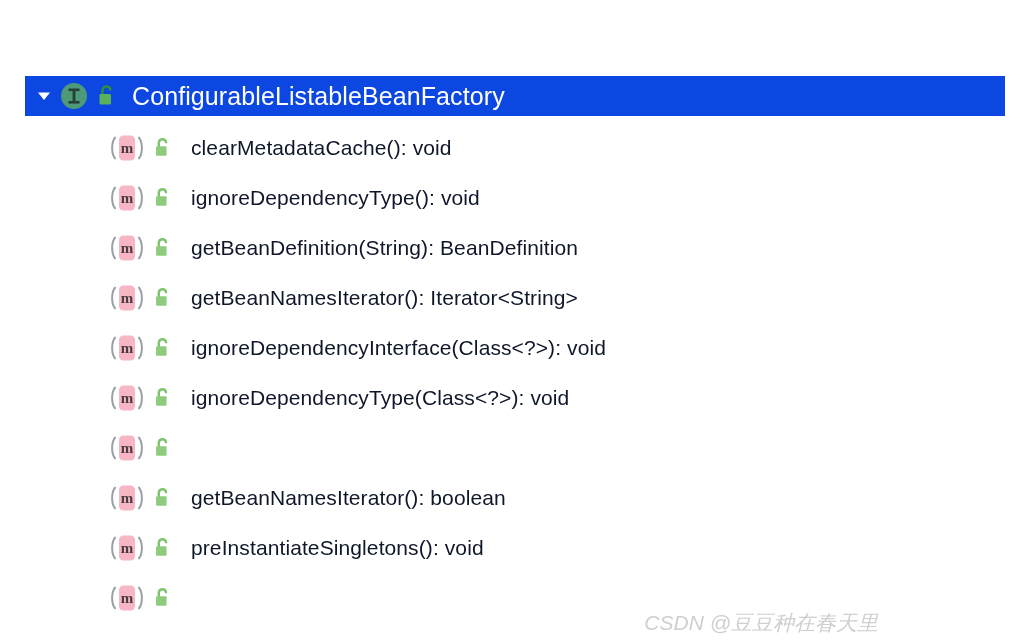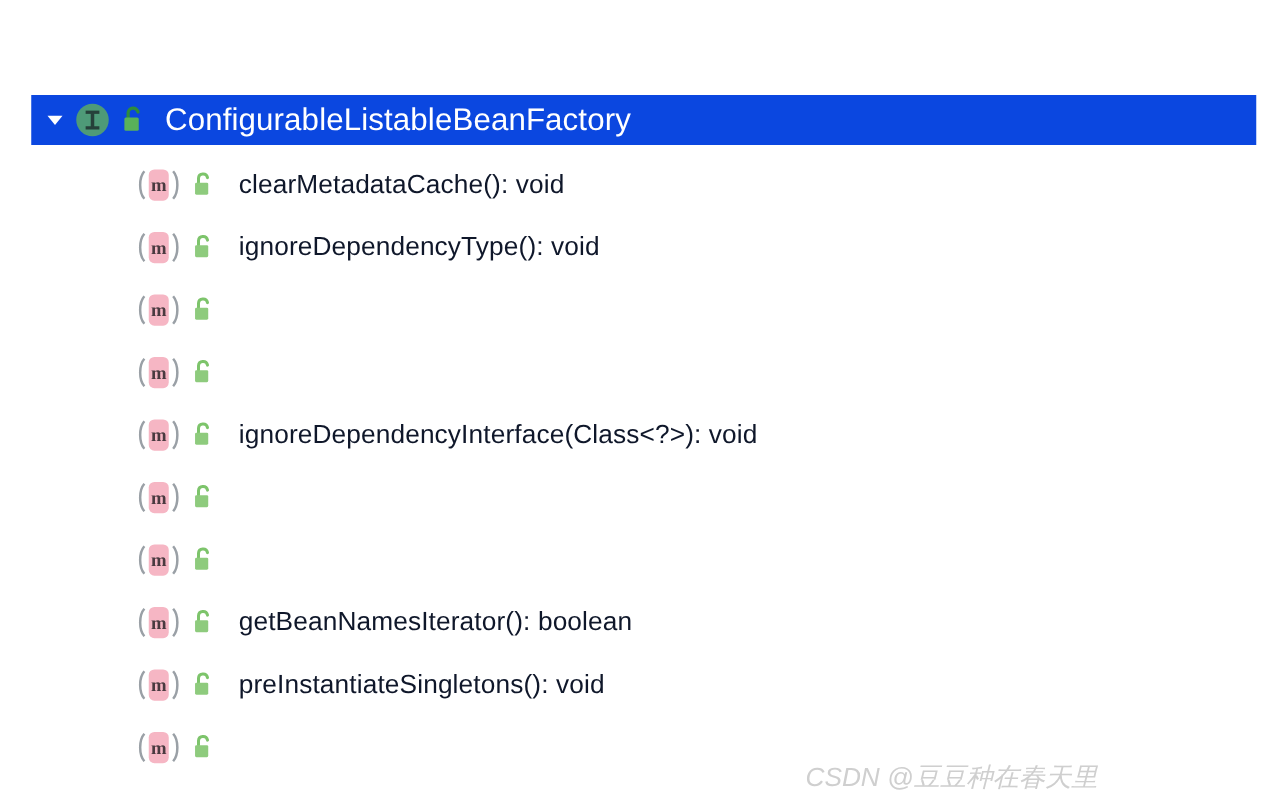--- a/index.html
+++ b/index.html
@@ -202,37 +202,39 @@
           <rect x="11" y="2.5" width="16" height="25" rx="4.5" fill="#f6b6c4"></rect>
           <text x="19" y="20" font-family="'Liberation Serif', serif" font-size="15" font-weight="bold" fill="#4a3a40" text-anchor="middle">m</text>
         </svg>
       </span>
       <span class="m-lock-slot">
         <svg width="22" height="24" viewBox="0 0 24 26" aria-hidden="true">
           <path d="M8.5 11 L8.5 7.2 A4 4 0 0 1 16.4 6.6" fill="none" stroke="#7dc46b" stroke-width="2.6" stroke-linecap="round"></path>
           <rect x="5.5" y="11" width="11.5" height="10.5" rx="1.2" fill="#8ecb7d"></rect>
         </svg>
       </span>
-    </div>
-
-    <div class="method-row">
-      <span class="m-icon-slot">
-        <svg width="38" height="30" viewBox="0 0 38 30" aria-hidden="true">
-          <path d="M7.5 4 C3 9, 3 21, 7.5 26" fill="none" stroke="#9aa0a6" stroke-width="2"></path>
-          <path d="M30.5 4 C35 9, 35 21, 30.5 26" fill="none" stroke="#9aa0a6" stroke-width="2"></path>
-          <rect x="11" y="2.5" width="16" height="25" rx="4.5" fill="#f6b6c4"></rect>
-          <text x="19" y="20" font-family="'Liberation Serif', serif" font-size="15" font-weight="bold" fill="#4a3a40" text-anchor="middle">m</text>
-        </svg>
-      </span>
-      <span class="m-lock-slot">
-        <svg width="22" height="24" viewBox="0 0 24 26" aria-hidden="true">
-          <path d="M8.5 11 L8.5 7.2 A4 4 0 0 1 16.4 6.6" fill="none" stroke="#7dc46b" stroke-width="2.6" stroke-linecap="round"></path>
-          <rect x="5.5" y="11" width="11.5" height="10.5" rx="1.2" fill="#8ecb7d"></rect>
-        </svg>
-      </span>
+      <span class="method-label">getBeanDefinition(String): BeanDefinition</span>
+    </div>
+
+    <div class="method-row">
+      <span class="m-icon-slot">
+        <svg width="38" height="30" viewBox="0 0 38 30" aria-hidden="true">
+          <path d="M7.5 4 C3 9, 3 21, 7.5 26" fill="none" stroke="#9aa0a6" stroke-width="2"></path>
+          <path d="M30.5 4 C35 9, 35 21, 30.5 26" fill="none" stroke="#9aa0a6" stroke-width="2"></path>
+          <rect x="11" y="2.5" width="16" height="25" rx="4.5" fill="#f6b6c4"></rect>
+          <text x="19" y="20" font-family="'Liberation Serif', serif" font-size="15" font-weight="bold" fill="#4a3a40" text-anchor="middle">m</text>
+        </svg>
+      </span>
+      <span class="m-lock-slot">
+        <svg width="22" height="24" viewBox="0 0 24 26" aria-hidden="true">
+          <path d="M8.5 11 L8.5 7.2 A4 4 0 0 1 16.4 6.6" fill="none" stroke="#7dc46b" stroke-width="2.6" stroke-linecap="round"></path>
+          <rect x="5.5" y="11" width="11.5" height="10.5" rx="1.2" fill="#8ecb7d"></rect>
+        </svg>
+      </span>
+      <span class="method-label">getBeanNamesIterator(): Iterator&lt;String&gt;</span>
     </div>
 
     <div class="method-row">
       <span class="m-icon-slot">
         <svg width="38" height="30" viewBox="0 0 38 30" aria-hidden="true">
           <path d="M7.5 4 C3 9, 3 21, 7.5 26" fill="none" stroke="#9aa0a6" stroke-width="2"></path>
           <path d="M30.5 4 C35 9, 35 21, 30.5 26" fill="none" stroke="#9aa0a6" stroke-width="2"></path>
           <rect x="11" y="2.5" width="16" height="25" rx="4.5" fill="#f6b6c4"></rect>
           <text x="19" y="20" font-family="'Liberation Serif', serif" font-size="15" font-weight="bold" fill="#4a3a40" text-anchor="middle">m</text>
         </svg>
@@ -254,20 +256,21 @@
           <rect x="11" y="2.5" width="16" height="25" rx="4.5" fill="#f6b6c4"></rect>
           <text x="19" y="20" font-family="'Liberation Serif', serif" font-size="15" font-weight="bold" fill="#4a3a40" text-anchor="middle">m</text>
         </svg>
       </span>
       <span class="m-lock-slot">
         <svg width="22" height="24" viewBox="0 0 24 26" aria-hidden="true">
           <path d="M8.5 11 L8.5 7.2 A4 4 0 0 1 16.4 6.6" fill="none" stroke="#7dc46b" stroke-width="2.6" stroke-linecap="round"></path>
           <rect x="5.5" y="11" width="11.5" height="10.5" rx="1.2" fill="#8ecb7d"></rect>
         </svg>
       </span>
+      <span class="method-label">ignoreDependencyType(Class&lt;?&gt;): void</span>
     </div>
 
     <div class="method-row">
       <span class="m-icon-slot">
         <svg width="38" height="30" viewBox="0 0 38 30" aria-hidden="true">
           <path d="M7.5 4 C3 9, 3 21, 7.5 26" fill="none" stroke="#9aa0a6" stroke-width="2"></path>
           <path d="M30.5 4 C35 9, 35 21, 30.5 26" fill="none" stroke="#9aa0a6" stroke-width="2"></path>
           <rect x="11" y="2.5" width="16" height="25" rx="4.5" fill="#f6b6c4"></rect>
           <text x="19" y="20" font-family="'Liberation Serif', serif" font-size="15" font-weight="bold" fill="#4a3a40" text-anchor="middle">m</text>
         </svg>

